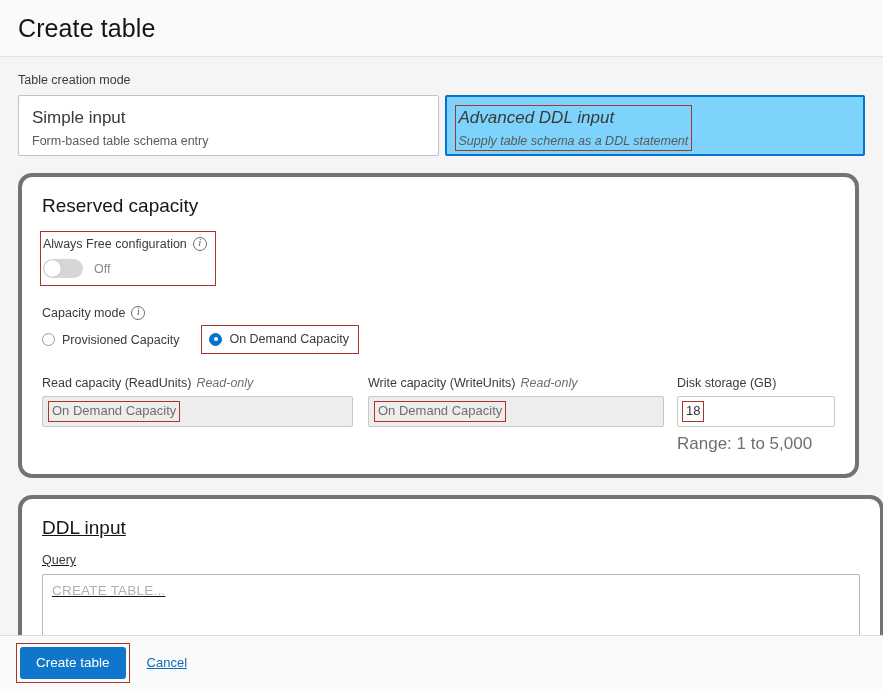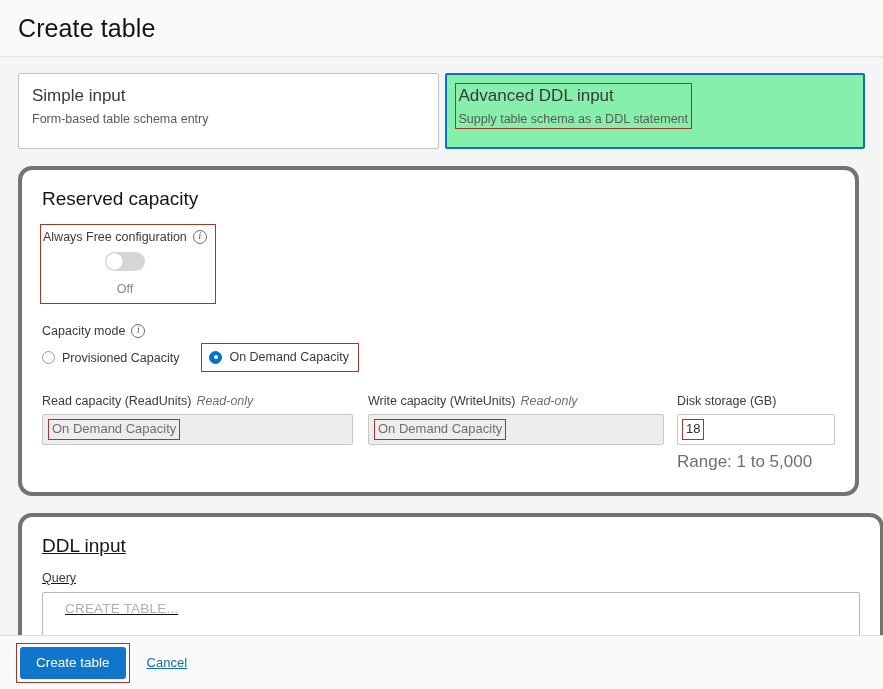--- a/index.html
+++ b/index.html
@@ -57,27 +57,28 @@
     display: flex;
     gap: 6px;
   }
   .tile {
     flex: 1 1 0;
     min-width: 0;
     background: #ffffff;
     border: 1px solid #c4c4c4;
     border-radius: 2px;
     padding: 11px 13px 13px 13px;
-    height: 76px;
+    height: 61px;
     position: relative;
   }
   .tile.selected {
     border: 2px solid #0572ce;
-    background: #86efac;
+    background: #7dd3fc;
     padding: 10px 12px 12px 12px;
+    font-style: italic;
   }
   .tile-inner {
     display: inline-block;
   }
   .tile.selected .tile-inner {
     border: 1px solid #a8342a;
     padding: 1px 3px 2px 3px;
     margin: -2px -4px;
   }
   .tile-title {
@@ -142,21 +143,20 @@
     font-family: "Liberation Serif", serif;
     color: #4a4a47;
     line-height: 1;
     flex: 0 0 auto;
   }
   .toggle-row {
     display: flex;
     align-items: center;
     gap: 11px;
     margin-top: 8px;
-    flex-direction: column;
   }
   .toggle {
     width: 40px; height: 19px;
     background: #d6d6d6;
     border-radius: 10px;
     position: relative;
     flex: 0 0 auto;
   }
   .toggle .knob {
     position: absolute;
@@ -266,21 +266,21 @@
   .query-label {
     font-size: 12.5px;
     color: #3a3a38;
     margin-bottom: 7px;
   }
   .query-area {
     border: 1px solid #b8b8b8;
     border-radius: 2px;
     background: #ffffff;
     height: 70px;
-    padding: 8px 22px;
+    padding: 8px 9px;
     font-size: 13.5px;
     color: #b0b0ad;
     font-family: "Liberation Sans", sans-serif;
     letter-spacing: 0.2px;
   }
 
   
   .footer {
     position: absolute;
     left: 0; right: 0; bottom: 0;
@@ -322,20 +322,21 @@
 
 <div class="page">
 
   <div class="header">
     <div class="header-title">Create table</div>
   </div>
 
   <div class="body-scroll">
 
     <div class="mode-block">
+      <div class="mode-label">Table creation mode</div>
       <div class="mode-tiles">
 
         <div class="tile">
           <div class="tile-inner">
             <div class="tile-title">Simple input</div>
             <div class="tile-sub">Form-based table schema entry</div>
           </div>
         </div>
 
         <div class="tile selected">

